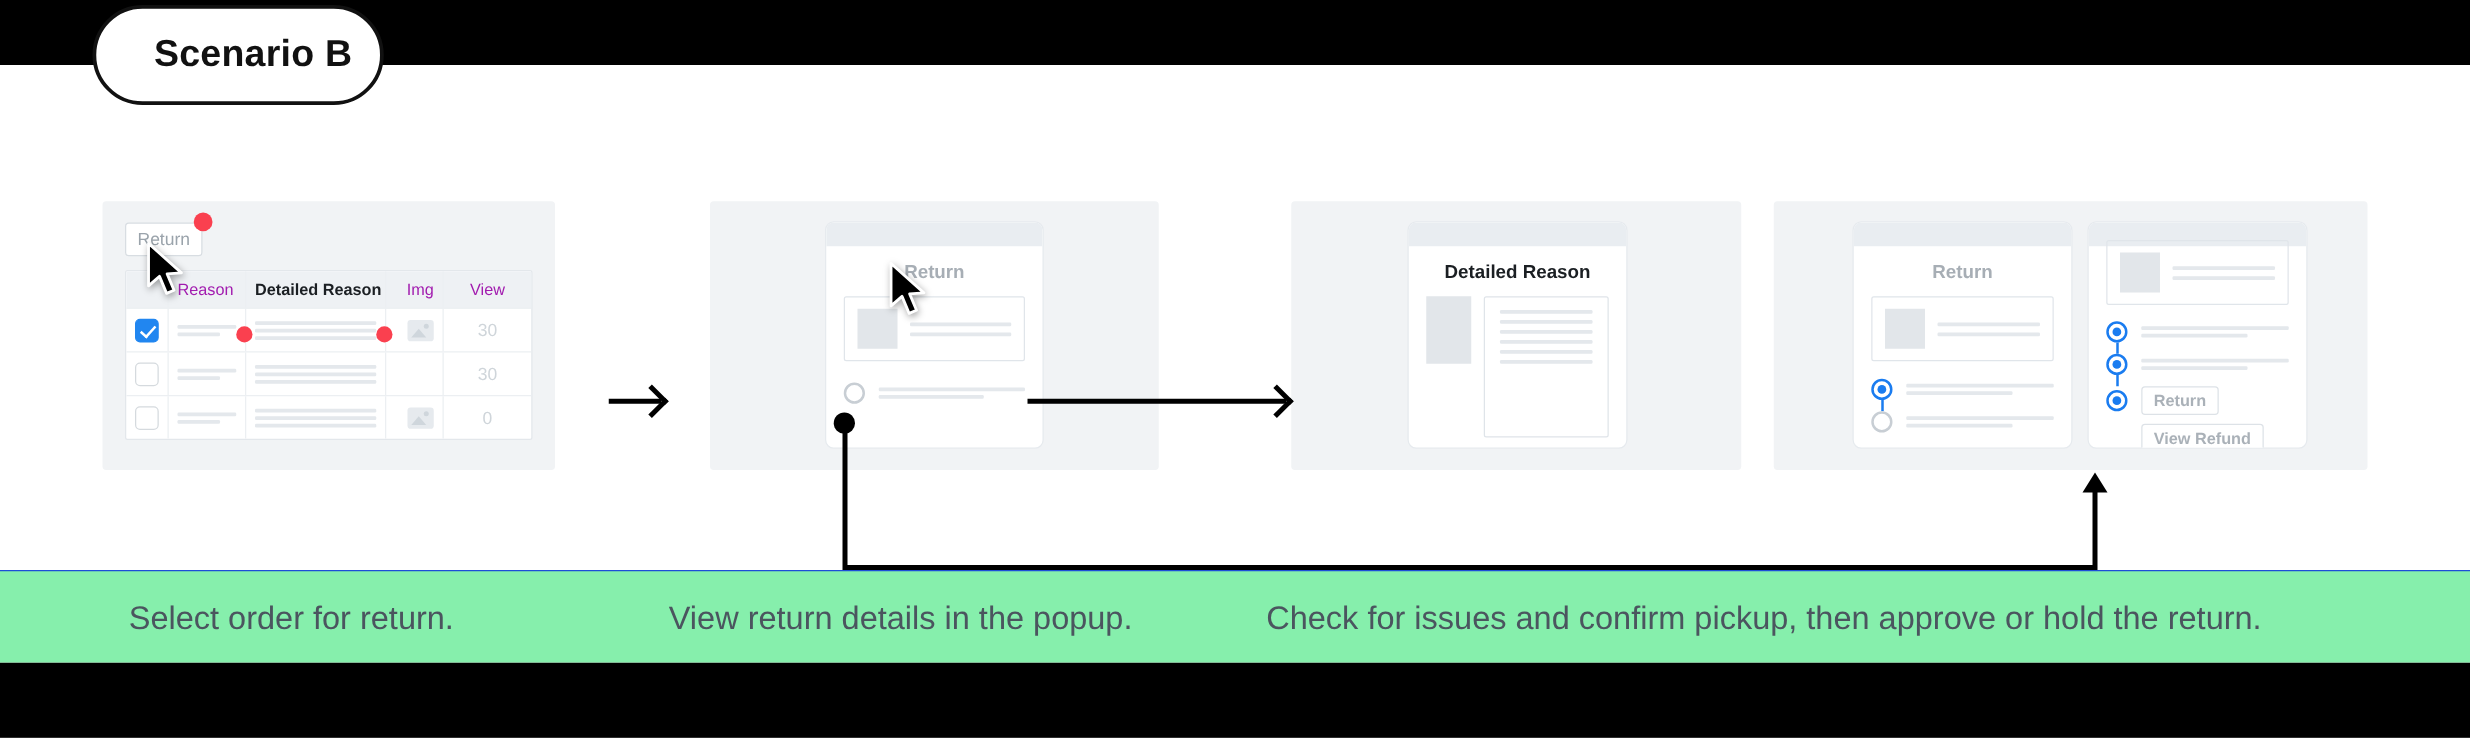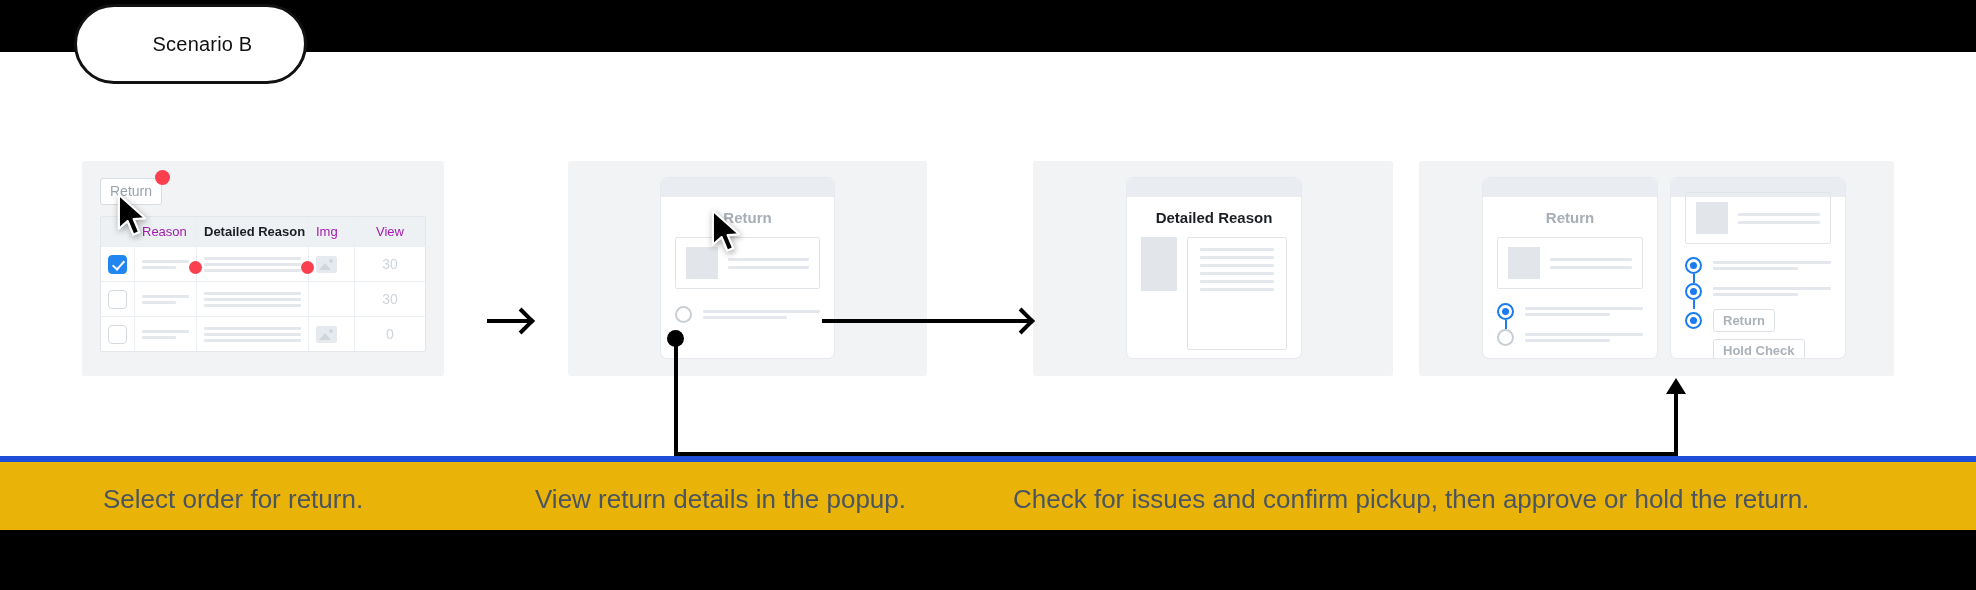--- a/index.html
+++ b/index.html
@@ -38,22 +38,22 @@
     height: 80px;
     background: #ffffff;
     border: 3px solid #111111;
     border-radius: 42px;
     display: flex;
     align-items: center;
     justify-content: center;
     z-index: 40;
   }
   .scenario-pill .label {
-    font-size: 20px;
-    font-weight: normal;
+    font-size: 30px;
+    font-weight: bold;
     color: #111111;
     letter-spacing: .2px;
     margin-left: 24px;
   }
 
   
   .steps {
     position: absolute;
     left: 0;
     top: 0;
@@ -136,21 +136,21 @@
     border-right: 1px solid #eceff2;
     display: flex; align-items: center;
     padding: 0 7px;
     height: 30px;
     position: relative;
   }
   .tcell:last-child { border-right: none; }
   .c-chk    { width: 34px; justify-content: center; padding: 0; }
   .c-reason { width: 62px; }
   .c-detail { width: 112px; }
-  .c-img    { width: 46px; justify-content: flex-start; }
+  .c-img    { width: 46px; justify-content: flex-end; }
   .c-cost   { width: 70px; justify-content: center; }
   .thead .tcell { height: 29px; }
   .th-text  { font-size: 13px; color: #a21caf; font-weight: normal; white-space: nowrap; }
   .th-text.strong { color: #1b1f23; font-weight: bold; }
   .trow.body .tcell { height: 34px; }
   .cost-val { font-size: 14px; color: #cfd5da; }
 
   .chk {
     width: 19px; height: 19px;
     border: 1.5px solid #d5dade;
@@ -291,22 +291,22 @@
   }
   .doc-frame .skel-line { width: 100%; }
 
   
   .caption-bar {
     position: absolute;
     left: 0;
     top: 404px;
     width: 1976px;
     height: 74px;
-    border-top: 6px solid #1d4ed8;
-    background: #eab308;
+    border-top: 1px solid #1d4ed8;
+    background: #86efac;
   }
   .caption {
     position: absolute;
     top: 22px;
     font-size: 26px;
     color: #4b555f;
     white-space: nowrap;
   }
   #cap-1 { left: 103px; }
   #cap-2 { left: 535px; }
@@ -538,21 +538,21 @@
                 <span class="skel-line"></span>
                 <span class="skel-line short"></span>
               </div>
             </div>
             <div class="radio-connector"></div>
             <div class="radio-row">
               <span class="radio on"></span>
               <span class="ghost-btn">Return</span>
             </div>
             <div style="margin-left:28px; margin-top:7px;">
-              <span class="ghost-btn">Hold Check</span>
+              <span class="ghost-btn">View Refund</span>
             </div>
           </div>
         </div>
       </div>
 
       <div class="arrow-h" id="arrow-1-2"></div>
       <div class="arrow-h" id="arrow-2-3"></div>
 
       <svg class="loopback" viewBox="0 0 1976 478">
         <path d="M 676 290 L 676 402 L 1676 402 L 1676 335" fill="none" stroke="#000" stroke-width="4"></path>

